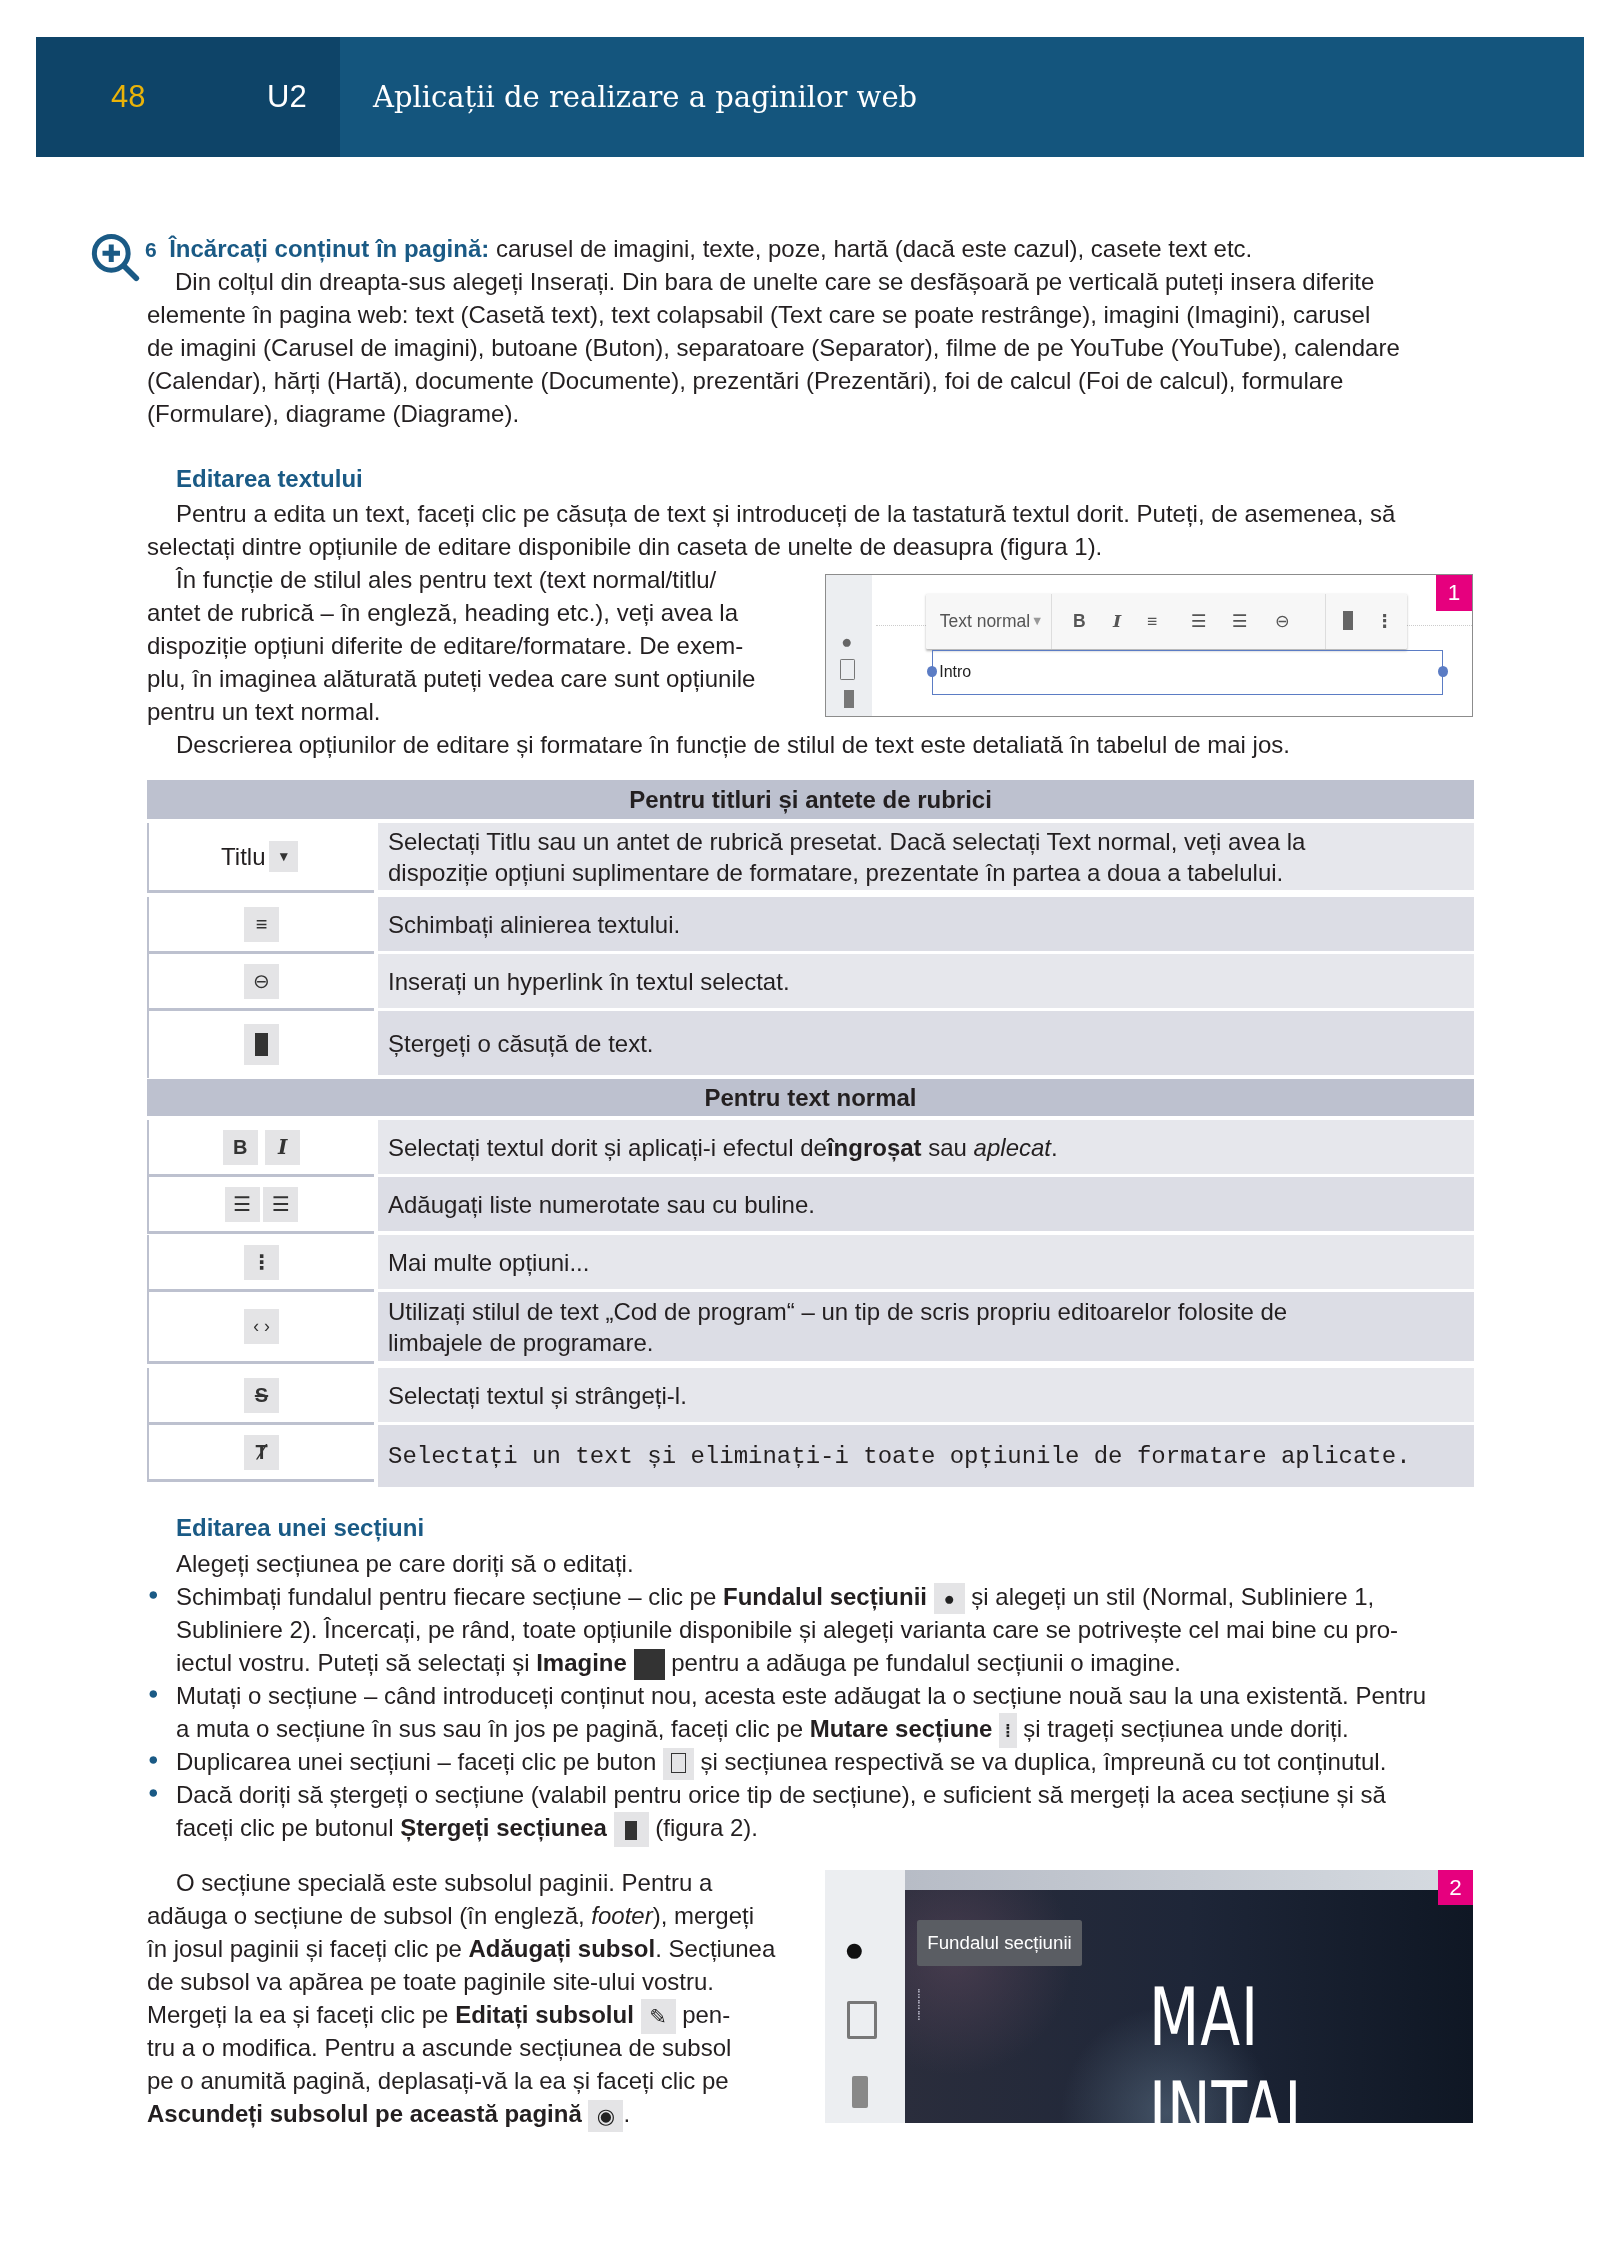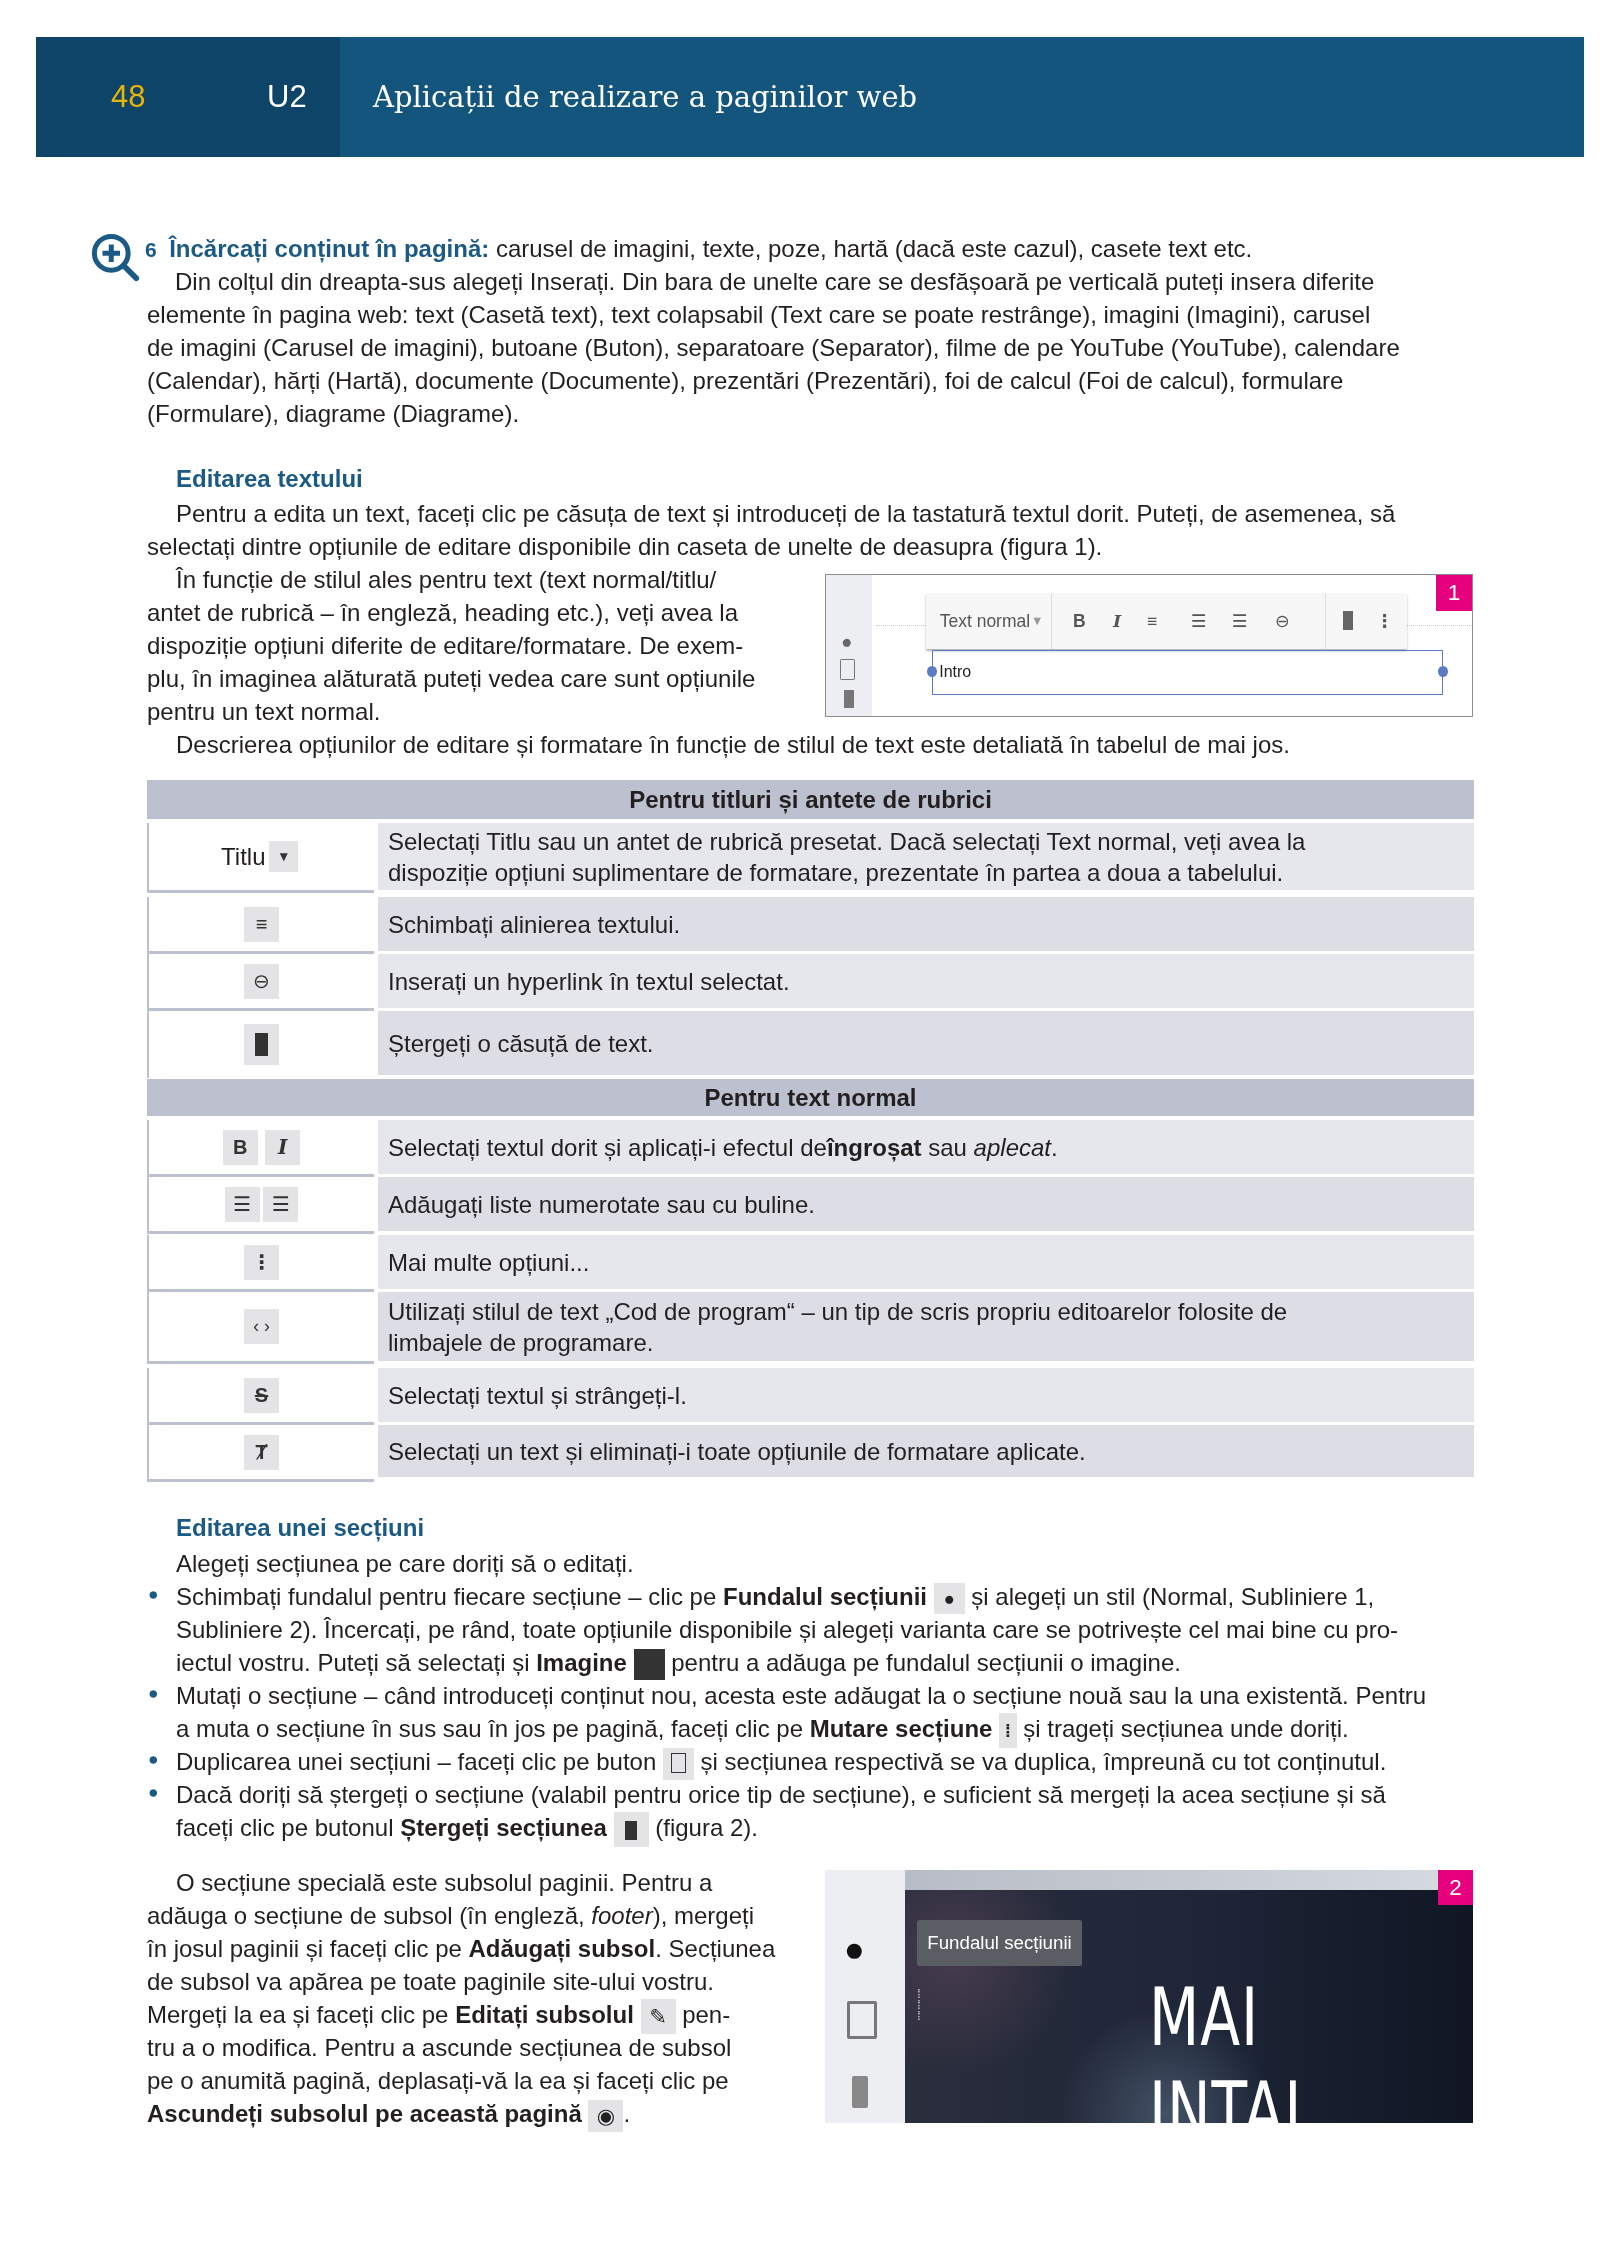--- a/index.html
+++ b/index.html
@@ -184,21 +184,21 @@
   <div class="trow" style="top:588px;height:54px;">
     <div class="cell-l" style="height:57px;">
         <span class="tico" style="text-decoration:line-through;font-weight:bold;">S</span>
       </div>
     <div class="cell-r" style="height:57px;">Selectați textul și strângeți-l.</div>
   </div>
   <div class="trow" style="top:645px;height:57px;">
     <div class="cell-l" style="height:57px;">
         <span class="tico" style="font-weight:bold;">Ⱦ</span>
       </div>
-    <div class="cell-r alt" style="height:52px;border-bottom:none;">Selectați un text și eliminați-i toate opțiunile de formatare aplicate.</div>
+    <div class="cell-r alt" style="height:62px;border-bottom:none;font-family:Liberation Mono, monospace;">Selectați un text și eliminați-i toate opțiunile de formatare aplicate.</div>
   </div>
 </div>
 
 <div class="h3" style="left:176px; top:1514px;">Editarea unei secțiuni</div>
 <div class="txt" style="left:176px; top:1547px;">Alegeți secțiunea pe care doriți să o editați.</div>
 
 <span class="bullet" style="top:1584px;">●</span>
 <div class="txt" style="left:176px; top:1580px;">
   <span>Schimbați fundalul pentru fiecare secțiune – clic pe </span><b>Fundalul secțiunii</b>
   <span class="ic" style="width:31px;height:31px;line-height:31px;font-size:18.7px;">●</span><span> și alegeți un stil (Normal, Subliniere 1,</span>

